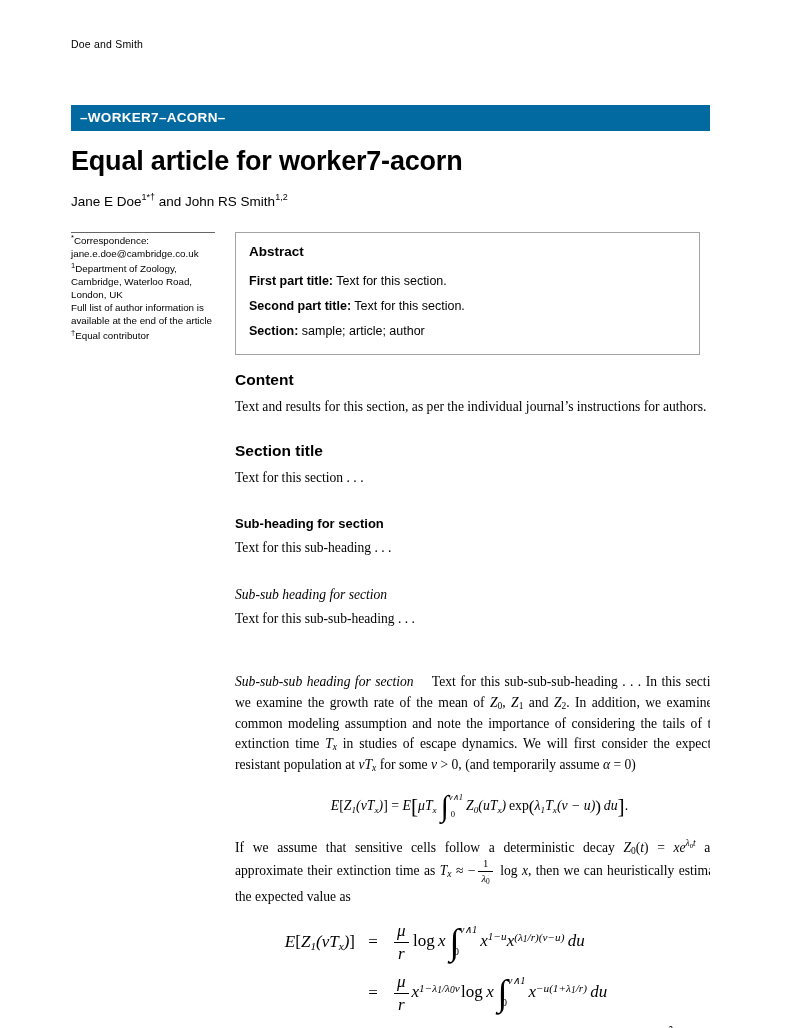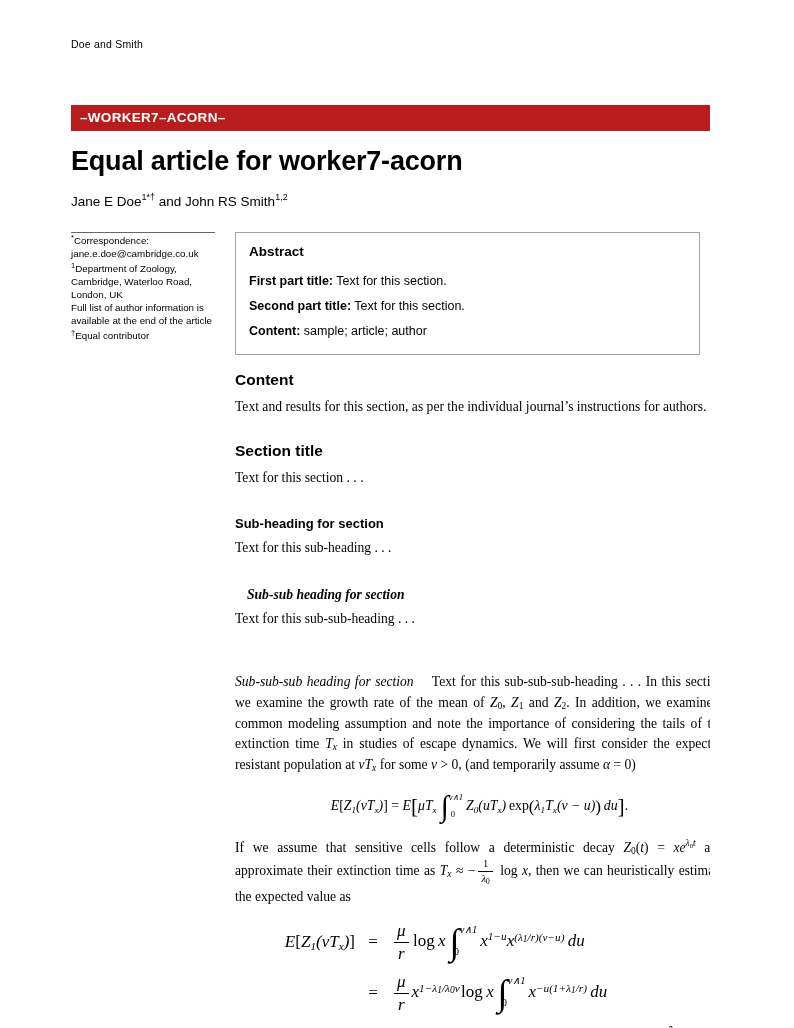--- a/index.html
+++ b/index.html
@@ -34,21 +34,21 @@
   .abstract-item b { font-weight:bold; }
 
   .main {
     position:absolute; top:368px; left:235px; width:489px;
     font-family:"Liberation Serif", serif; font-size:13.6px; line-height:1.52;
     text-align:justify;
   }
   h2.sec { font-family:"Liberation Sans",sans-serif; font-size:15.5px; font-weight:bold; margin:0 0 5px 0; text-align:left; }
   h2.sec.mt { margin-top:22px; }
   h3.subsec { font-family:"Liberation Sans",sans-serif; font-size:13px; font-weight:bold; margin:26px 0 4px 0; text-align:left; }
-  h4.subsubsec { font-family:"Liberation Serif",serif; font-style:italic; font-size:13.6px; font-weight:bold; margin:26px 0 4px 12px; text-align:left; }
+  h4.subsubsec { font-family:"Liberation Serif",serif; font-style:italic; font-size:13.6px; font-weight:normal; margin:26px 0 4px 0; text-align:left; }
   .para { margin:0; }
   .para.mt { margin-top:42px; }
   .para sub, .para sup { font-size:0.7em; }
   .para sub { vertical-align:-0.25em; }
   .mi { font-style:italic; }
   .runin-head { font-style:italic; padding-right:14px; }
 
   
   .math { font-family:"Liberation Serif",serif; font-style:italic; }
   .math sub { font-size:0.66em; vertical-align:-0.3em; }
@@ -78,33 +78,33 @@
   .eq-rhs { flex:1 1 auto; text-align:left; }
   .eq-tag { position:absolute; right:-36px; top:50%; transform:translateY(-50%); font-style:normal; }
 </style>
 </head>
 <body>
 
 <div class="page">
 
   <div class="running-head">Doe and Smith</div>
 
-  <div class="banner" style="background:#b91c1c;">–WORKER7–ACORN–</div>
+  <div class="banner" style="background:#0369a1;">–WORKER7–ACORN–</div>
 
   <h1 class="title">Equal article for worker7-acorn</h1>
 
   <div class="authors">Jane E Doe<sup>1*†</sup> and John RS Smith<sup>1,2</sup></div>
 
   <aside class="sidenote"><sup>*</sup>Correspondence:<br>jane.e.doe@cambridge.co.uk<br><sup>1</sup>Department of Zoology,<br>Cambridge, Waterloo Road,<br>London, UK<br>Full list of author information is<br>available at the end of the article<br><sup>†</sup>Equal contributor</aside>
 
   <section class="abstract">
     <div class="abstract-heading">Abstract</div>
     <p class="abstract-item"><b>First part title:</b> <span>Text for this section.</span></p>
     <p class="abstract-item"><b>Second part title:</b> <span>Text for this section.</span></p>
-    <p class="abstract-item"><b>Content:</b> <span>sample; article; author</span></p>
+    <p class="abstract-item"><b>Section:</b> <span>sample; article; author</span></p>
   </section>
 
   <main class="main">
 
     <h2 class="sec">Content</h2>
     <p class="para">Text and results for this section, as per the individual journal’s instructions for authors.</p>
 
     <h2 class="sec mt">Section title</h2>
     <p class="para">Text for this section . . .</p>
 

